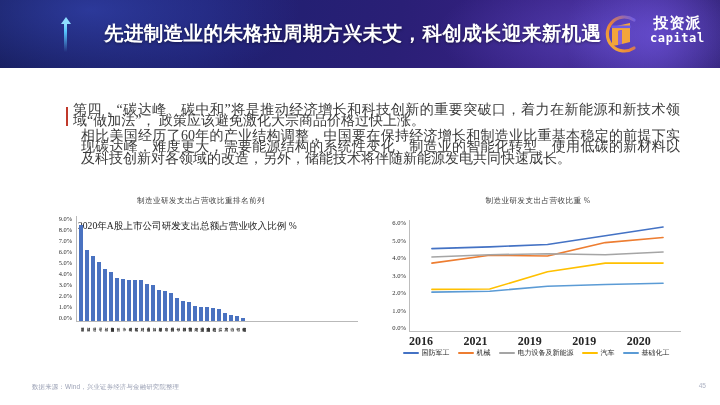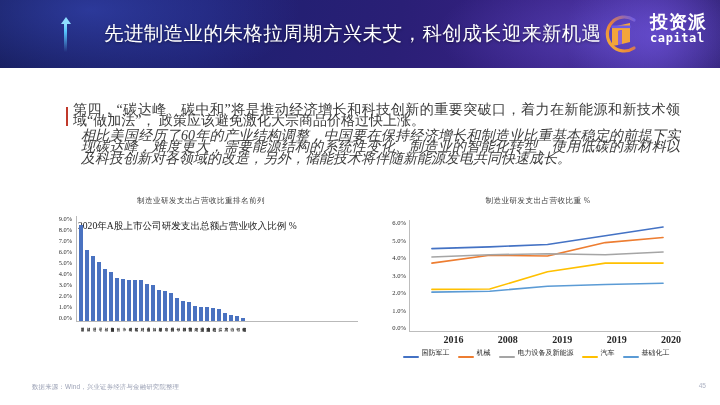--- a/index.html
+++ b/index.html
@@ -44,34 +44,35 @@
     background: linear-gradient(to top, rgba(60,180,255,0), #57c8ff 70%, #9ee4ff 100%);
   }
   .header-arrow:before {
     content: ""; position: absolute; left: -3.5px; top: -5px;
     border-left: 5px solid transparent; border-right: 5px solid transparent;
     border-bottom: 7px solid #8fddff;
   }
   .header-title {
     position: absolute; left: 104px; top: 20px;
     font-family: "Liberation Sans", "DejaVu Sans", sans-serif;
-    font-size: 19.5px; font-weight: normal; letter-spacing: .4px;
+    font-size: 19.5px; font-weight: bold; letter-spacing: .4px;
     color: #ffffff;
     text-shadow: 0 1px 3px rgba(0,0,0,.45);
     white-space: nowrap;
   }
 
   
   .logo { position: absolute; left: 598px; top: 8px; width: 112px; height: 52px; }
   .logo-mark { position: absolute; left: 0; top: 3px; width: 46px; height: 46px; }
   .logo-text { position: absolute; left: 52px; top: 6px; }
   .logo-cn {
     font-family: "Liberation Sans", "DejaVu Sans", sans-serif;
-    font-size: 18px; font-weight: bold; color: #ffffff; letter-spacing: 1px;
+    font-size: 15px; font-weight: bold; color: #ffffff; letter-spacing: 1px;
     line-height: 17px;
+    text-align: center;
   }
   .logo-en {
     font-family: "DejaVu Sans Mono", monospace;
     font-size: 12px; font-weight: bold; color: #ffffff; letter-spacing: .6px;
     line-height: 15px;
   }
 
   
   .body-text {
     position: absolute; left: 66px; top: 104px; width: 614px;
@@ -86,21 +87,21 @@
   .bullet-solid {
     width: 6px; height: 6px; background: #2c3e50;
   }
   .bullet-body {
     flex: 1 1 auto;
     font-family: "Liberation Serif", "DejaVu Serif", serif;
     font-size: 14px; line-height: 11.4px; color: #3a3a3a;
     text-align: justify;
   }
   .bullet-row.indent { padding-left: 4px; }
-  .bullet-row.indent .bullet-body { padding-left: 6px; font-style: italic; }
+  .bullet-row.indent .bullet-body { padding-left: 6px; }
 
   
   .charts { position: absolute; left: 0; top: 196px; width: 656px; height: 180px; }
 
   .chart-card { position: absolute; }
   .chart-caption {
     font-family: "Liberation Serif", "DejaVu Serif", serif;
     font-size: 7.6px; color: #404040; text-align: center; letter-spacing: .4px;
   }
 
@@ -156,29 +157,29 @@
     position: absolute; left: 31px; top: 6px; width: 272px; height: 112px;
     border-left: .8px solid #bdbdbd; border-bottom: .8px solid #bdbdbd;
   }
   .line-plot svg { display: block; width: 100%; height: 100%; }
   .line-axis-x {
     position: absolute; left: 31px; top: 120px; width: 272px;
     display: flex;
   }
   .line-axis-x span {
     flex: 1 1 0;
-    text-align: right;
-    font-family: "Liberation Serif", "DejaVu Serif", serif;
-    font-size: 10px; font-weight: bold; color: #262626;
+    text-align: left;
+    font-family: "Liberation Serif", "DejaVu Serif", serif;
+    font-size: 12px; font-weight: bold; color: #262626;
   }
   .line-legend {
     position: absolute; left: 2px; top: 134px; width: 312px;
     display: flex; align-items: center; justify-content: center; gap: 8px;
   }
-  .legend-item { display: flex; align-items: flex-end; gap: 3px; }
+  .legend-item { display: flex; align-items: center; gap: 3px; }
   .legend-swatch { width: 16px; height: 2.2px; border-radius: 1px; }
   .legend-label {
     font-family: "Liberation Serif", "DejaVu Serif", serif;
     font-size: 7px; color: #262626; white-space: nowrap;
   }
 
   
   .source-note {
     position: absolute; left: 32px; top: 383px;
     font-family: "Liberation Sans", "DejaVu Sans", sans-serif;
@@ -336,21 +337,21 @@
           <svg id="line-svg" viewBox="0 0 272 112" preserveAspectRatio="none">
               <path d="M22.0 28.9 L80.0 27.1 L138.0 24.8 L196.0 15.9 L254.0 7.1" fill="none" stroke="#4472c4" stroke-width="1.6" stroke-linejoin="round" stroke-linecap="round"></path>
               <path d="M22.0 43.5 L80.0 35.5 L138.0 36.4 L196.0 22.8 L254.0 17.7" fill="none" stroke="#ed7d31" stroke-width="1.6" stroke-linejoin="round" stroke-linecap="round"></path>
               <path d="M22.0 37.3 L80.0 35.1 L138.0 34.0 L196.0 35.1 L254.0 32.3" fill="none" stroke="#a5a5a5" stroke-width="1.6" stroke-linejoin="round" stroke-linecap="round"></path>
               <path d="M22.0 70.0 L80.0 69.6 L138.0 52.3 L196.0 43.5 L254.0 43.5" fill="none" stroke="#ffc000" stroke-width="1.6" stroke-linejoin="round" stroke-linecap="round"></path>
               <path d="M22.0 72.8 L80.0 71.9 L138.0 66.8 L196.0 65.0 L254.0 63.8" fill="none" stroke="#5b9bd5" stroke-width="1.6" stroke-linejoin="round" stroke-linecap="round"></path>
             </svg>
         </div>
         <div class="line-axis-x">
             <span>2016</span>
-            <span>2008</span>
+            <span>2021</span>
             <span>2019</span>
             <span>2019</span>
             <span>2020</span>
           </div>
         <div class="line-legend">
             <div class="legend-item">
               <span class="legend-swatch" style="background: rgb(68, 114, 196);"></span>
               <span class="legend-label">国防军工</span>
             </div>
             <div class="legend-item">

